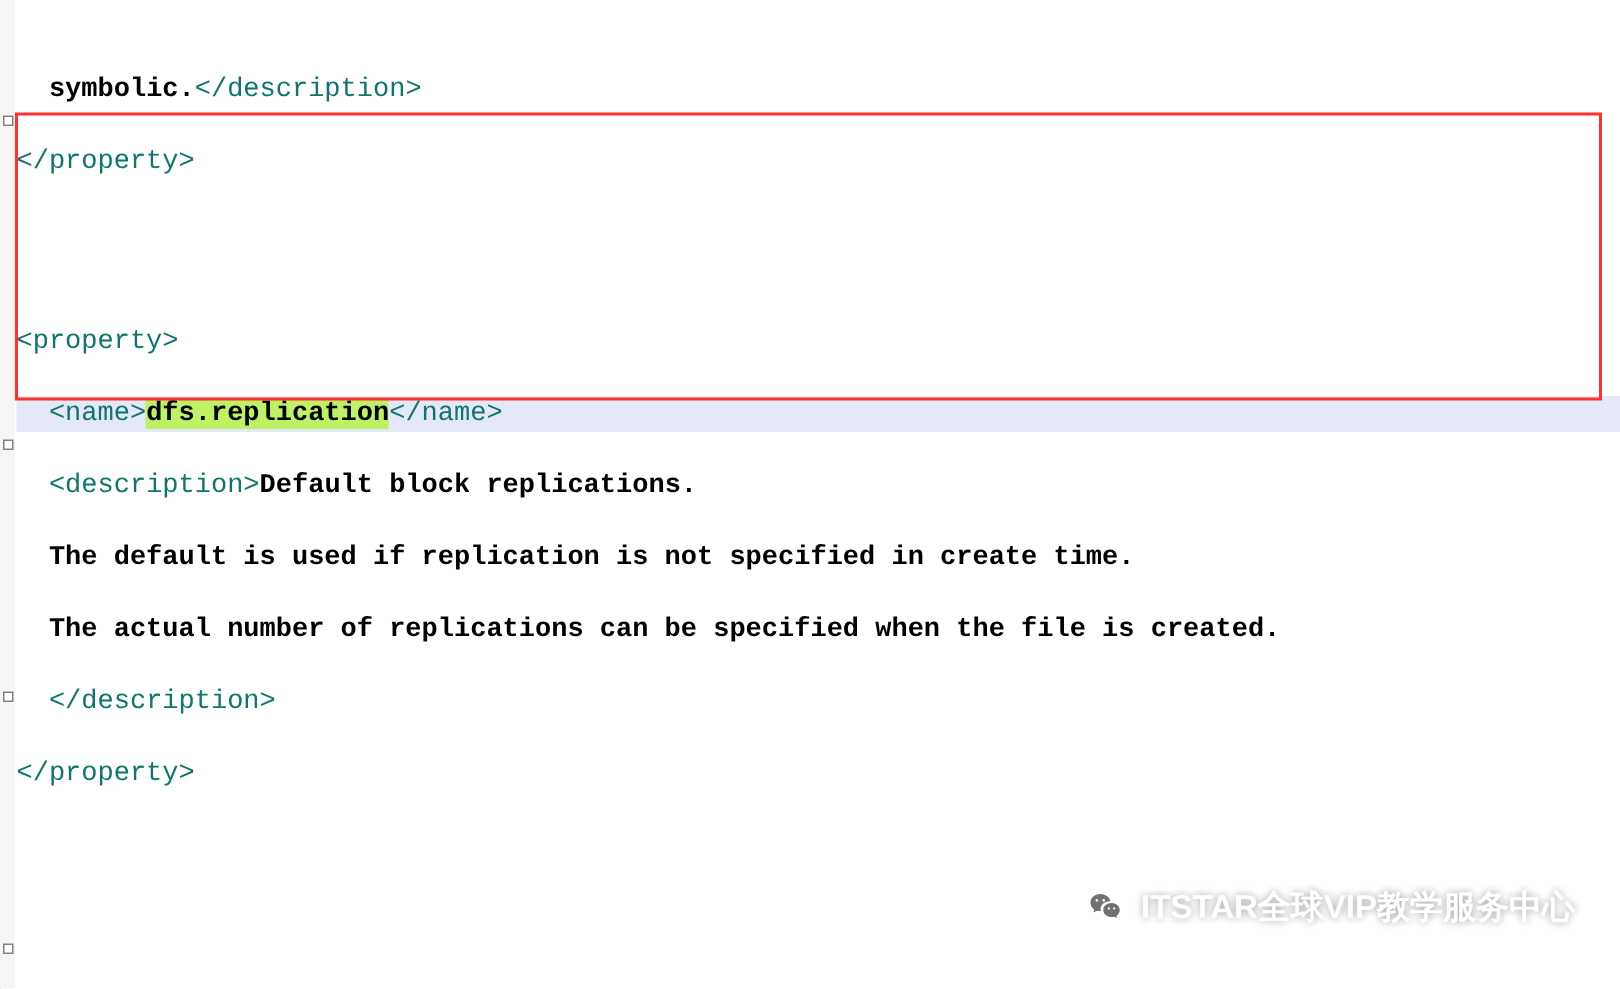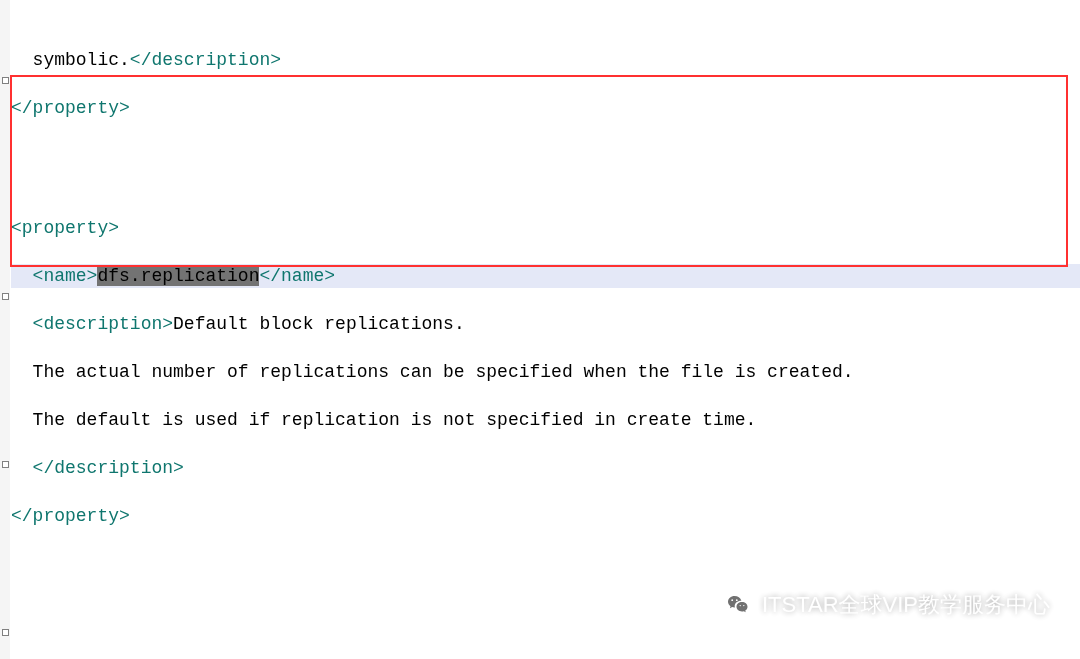--- a/index.html
+++ b/index.html
@@ -13,44 +13,44 @@
     position:relative;
     color:#000;
   }
   .editor {
     padding:0 0 0 10px;
     border-left:1px solid #ccc;
     white-space:pre;
   }
   .line { height:24px; }
   .tag   { color:#0f766e; }
-  .txt   { color:#000; font-weight:normal; }
+  .txt   { color:#000; font-weight:bold; }
   .hl-line { background:#e4e8f7; }
-  .sel { background:#737373; }
+  .sel { background:#bef264; }
   .redbox {
     position:absolute;
     border:2px solid #ff3030;
     pointer-events:none;
   }
   .gutter {
     position:absolute; left:0; top:0; width:10px; height:100%;
     background:#f5f5f5;
   }
   .fold {
     position:absolute; left:2px; width:7px; height:7px;
     background:#fff; border:1px solid #808080;
   }
   .watermark {
     position:absolute;
     right:30px; bottom:40px;
     display:flex; align-items:center; gap:10px;
     color:#fff;
     text-shadow:0 0 6px rgba(0,0,0,.4);
     font-family: "Microsoft YaHei",Arial,sans-serif;
-    font-size:22px; font-weight:400;
+    font-size:22px; font-weight:700;
     opacity:.95;
   }
   .wm-icon {
     width:28px; height:28px; border-radius:50%;
     background:rgba(255,255,255,.8);
     display:flex; align-items:center; justify-content:center;
   }
   .wm-icon svg { width:24px; height:24px; }
 </style>
 </head>
@@ -65,22 +65,22 @@
 
 <div class="editor">
 
 <div class="line">  <span class="txt">symbolic.</span><span class="tag">&lt;/description&gt;</span></div>
 <div class="line"><span class="tag">&lt;/property&gt;</span></div>
 <div class="line"></div>
 
 <div class="line"><span class="tag">&lt;property&gt;</span></div>
 <div class="line hl-line">  <span class="tag">&lt;name&gt;</span><span class="txt sel">dfs.replication</span><span class="tag">&lt;/name&gt;</span></div>
 <div class="line">  <span class="tag">&lt;description&gt;</span><span class="txt">Default block replications.</span></div>
+<div class="line"><span class="txt">  The default is used if replication is not specified in create time.</span></div>
 <div class="line"><span class="txt">  The actual number of replications can be specified when the file is created.</span></div>
-<div class="line"><span class="txt">  The default is used if replication is not specified in create time.</span></div>
 <div class="line">  <span class="tag">&lt;/description&gt;</span></div>
 <div class="line"><span class="tag">&lt;/property&gt;</span></div>
 <div class="line"></div>
 
 
 
 
 
 
 

